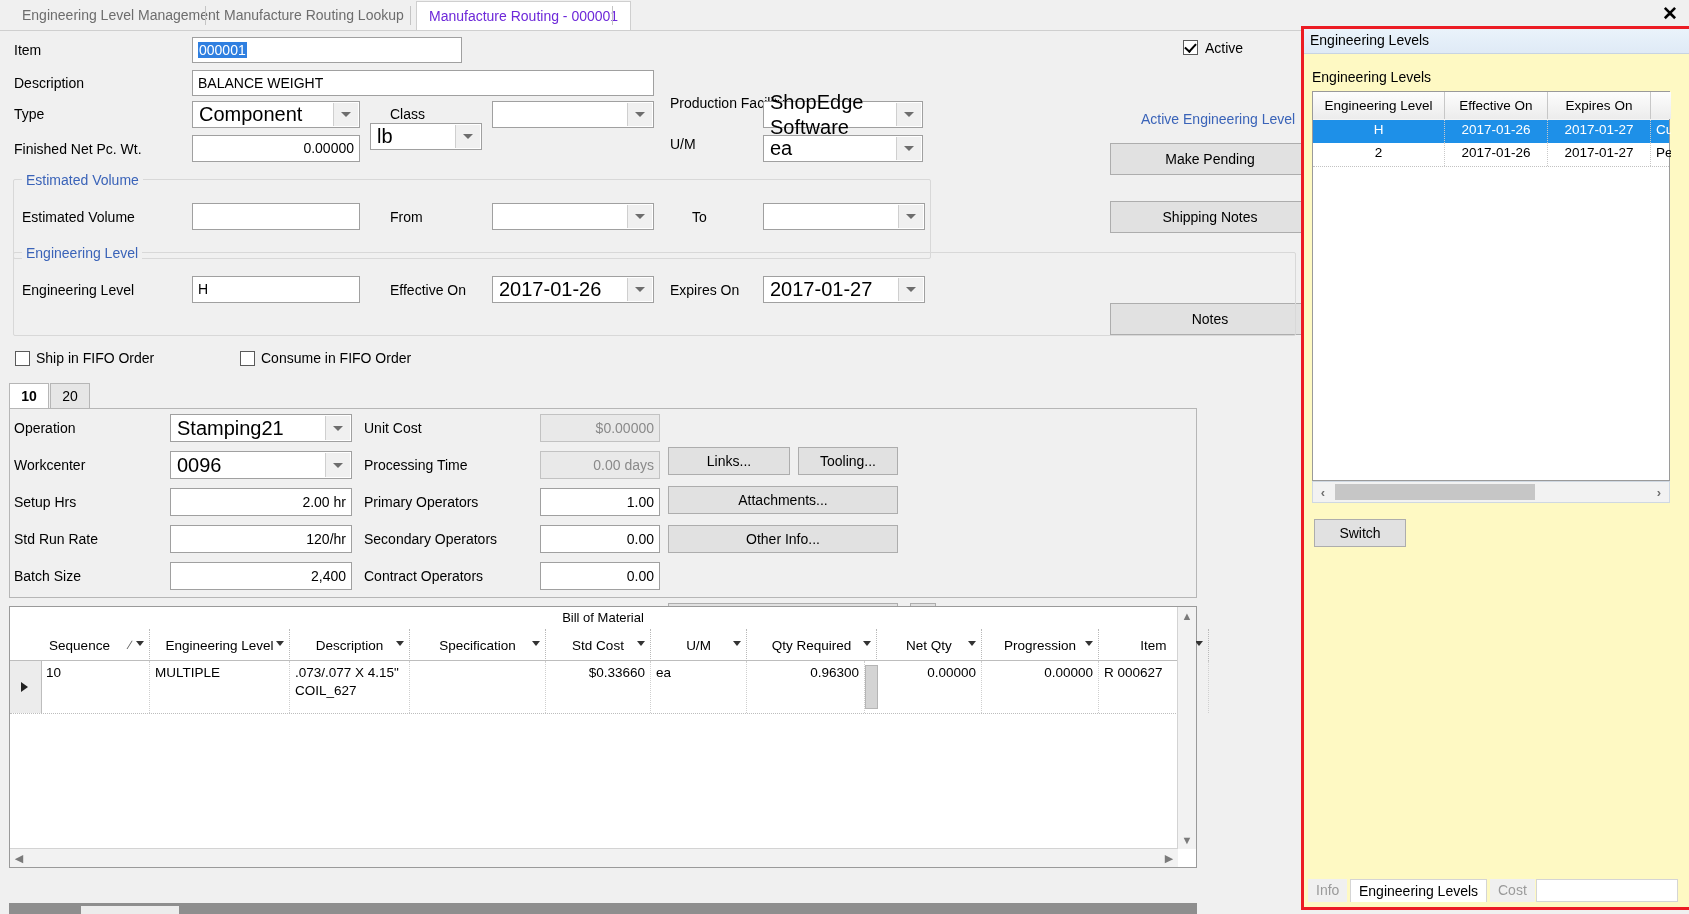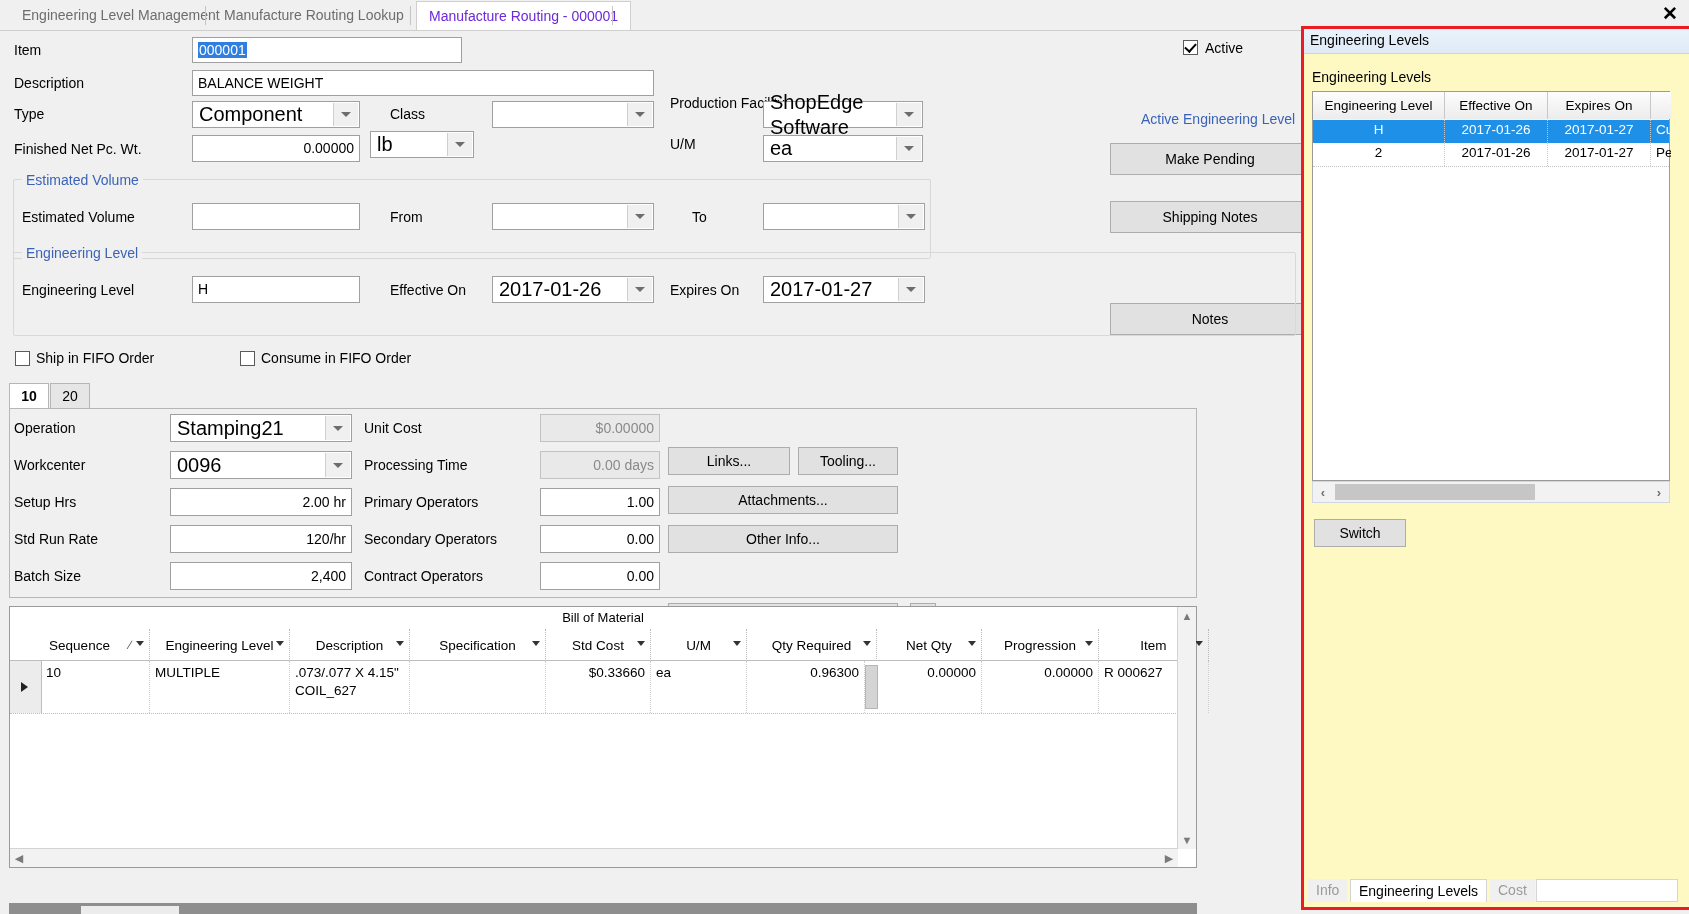--- a/index.html
+++ b/index.html
@@ -158,21 +158,21 @@
       <span class="arw"></span>
     </div>
     <div class="lbl" style="left:390px;top:75px;">Class</div>
     <div class="combo" style="left:492px;top:70px;width:162px;height:27px;line-height:25px;">
       <span class="v"></span>
       <span class="arw"></span>
     </div>
 
     <div class="lbl" style="left:14px;top:110px;">Finished Net Pc. Wt.</div>
     <div class="tb right" style="left:192px;top:104px;width:168px;height:27px;line-height:25px;">0.00000</div>
-    <div class="combo" style="left:370px;top:100px;width:104px;height:27px;line-height:25px;">
+    <div class="combo" style="left:370px;top:92px;width:112px;height:27px;line-height:25px;">
       <span class="v">lb</span>
       <span class="arw"></span>
     </div>
 
     <div class="lbl2" style="left:670px;top:64px;width:80px;">Production Facility</div>
     <div class="combo" style="left:763px;top:70px;width:160px;height:27px;line-height:25px;">
       <span class="v">ShopEdge Software</span>
       <span class="arw"></span>
     </div>
     <div class="lbl" style="left:670px;top:105px;">U/M</div>

